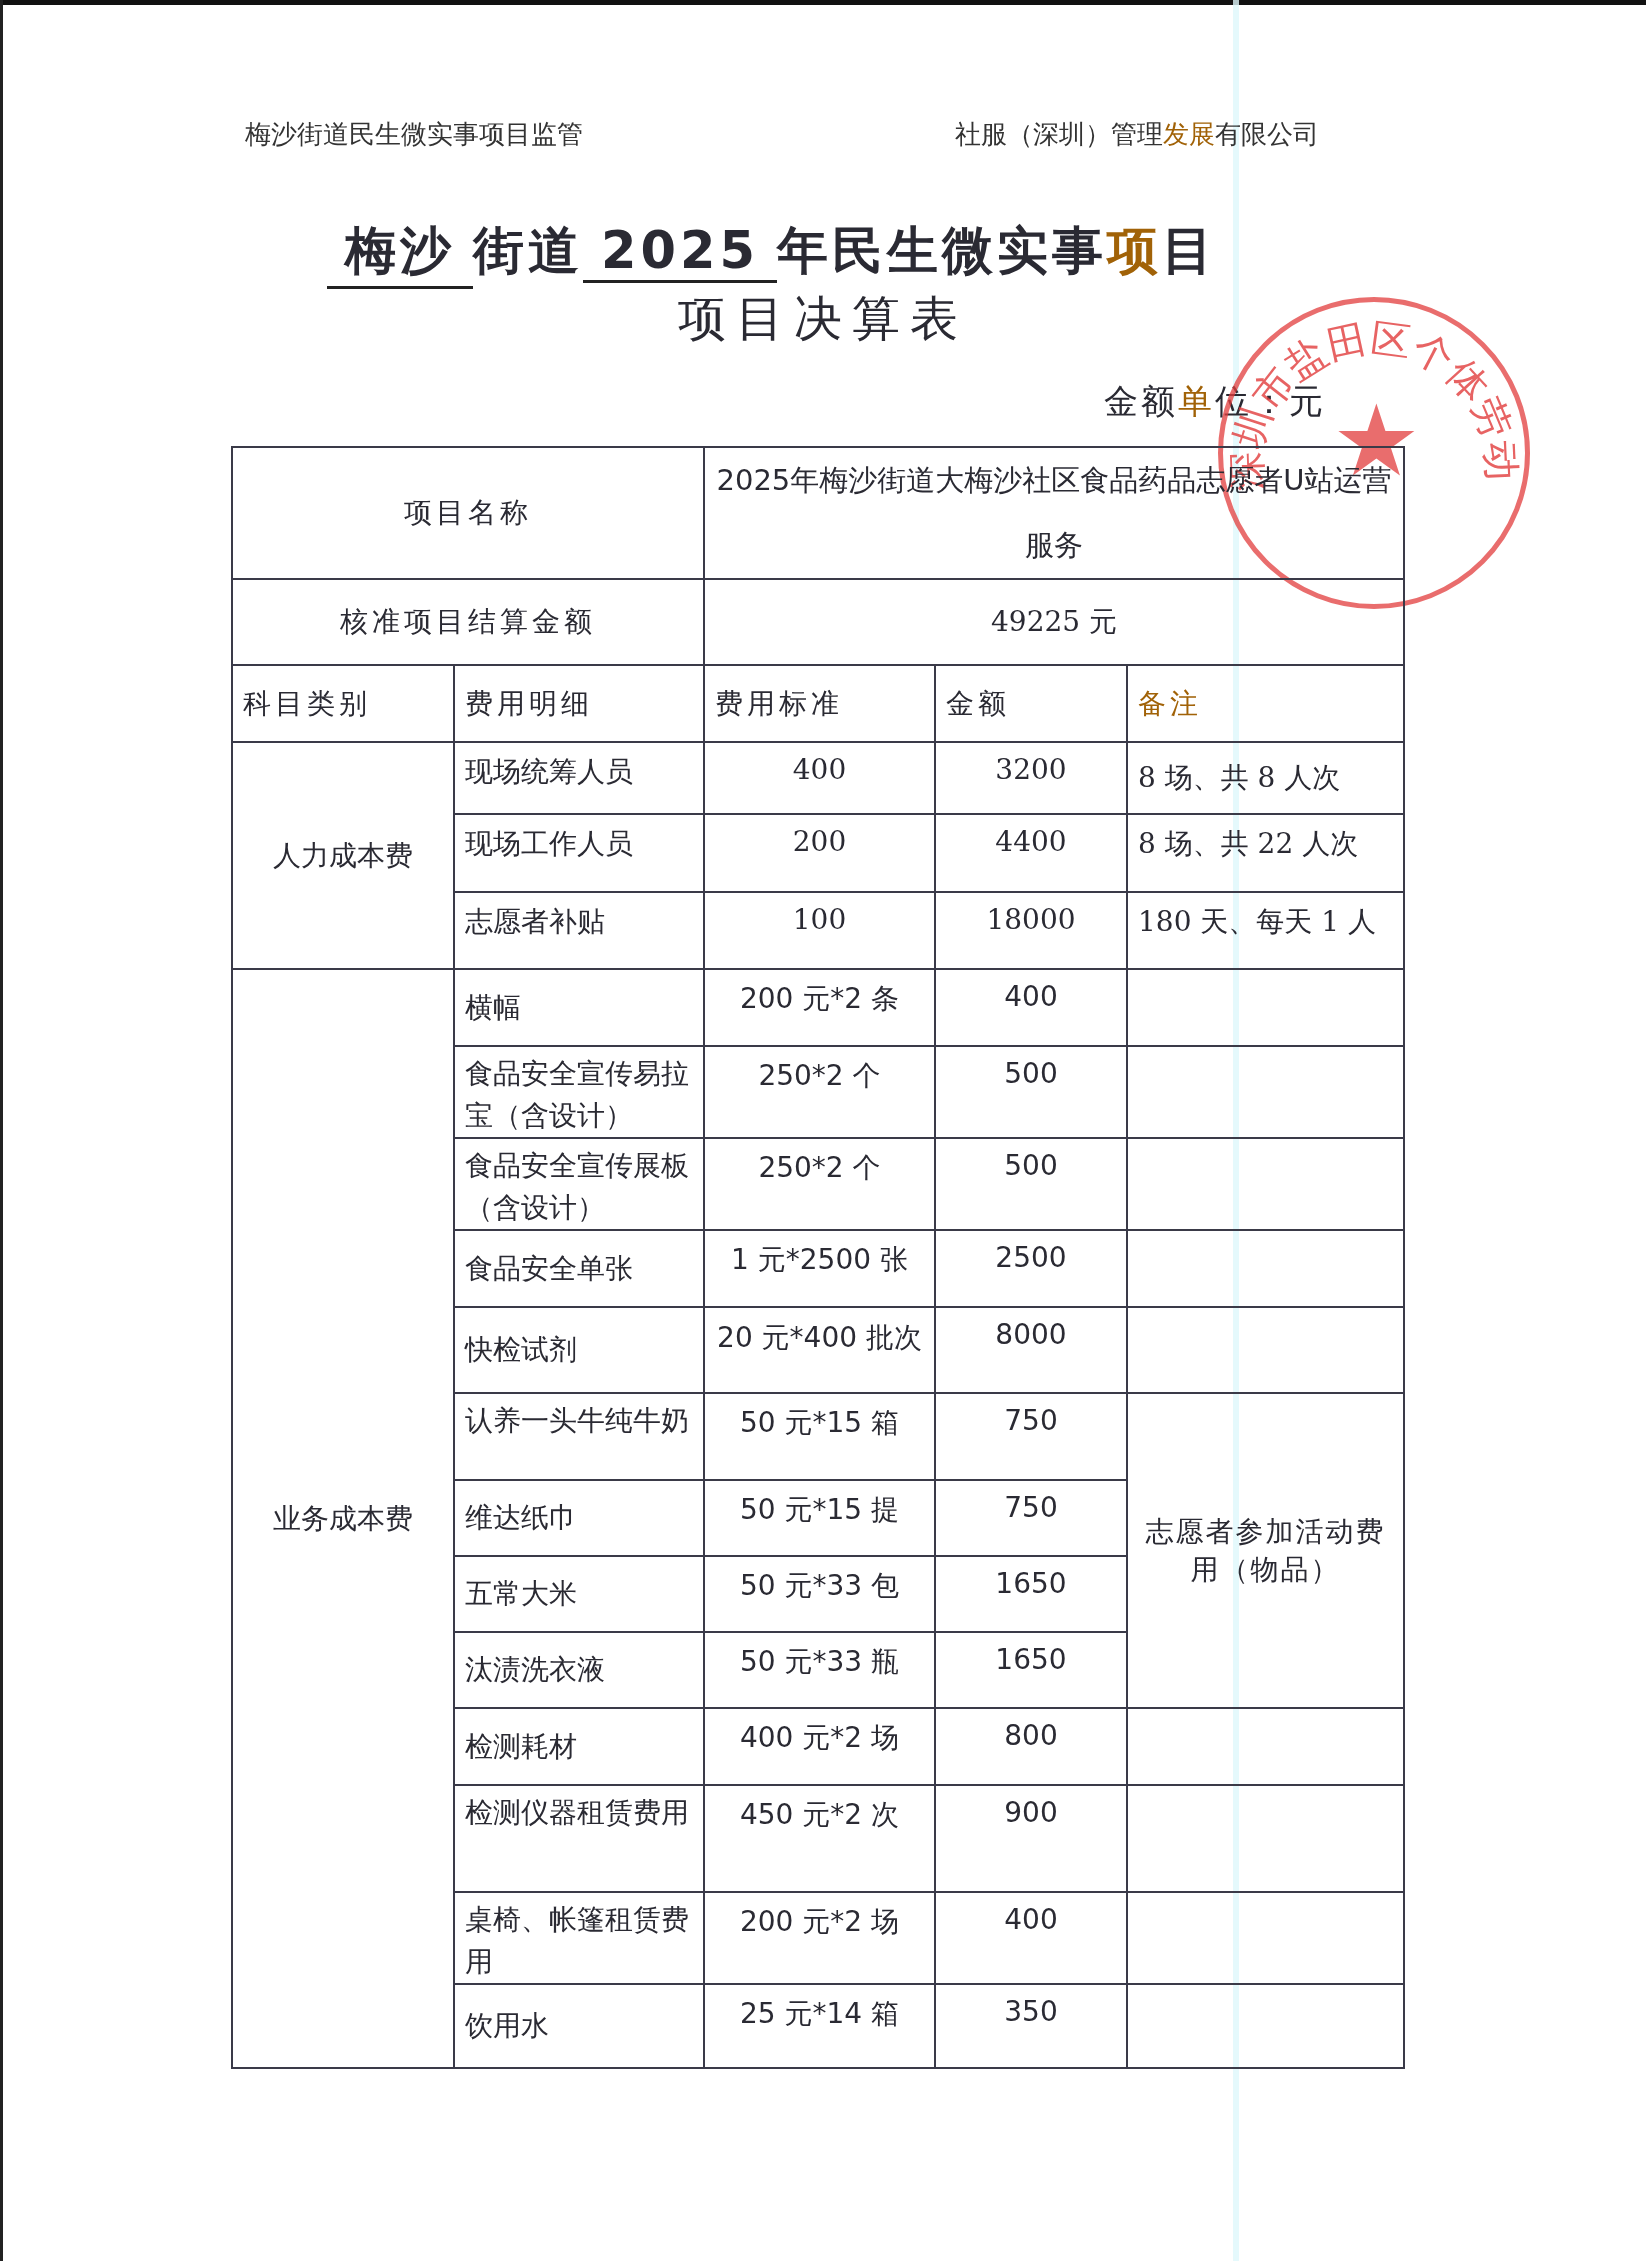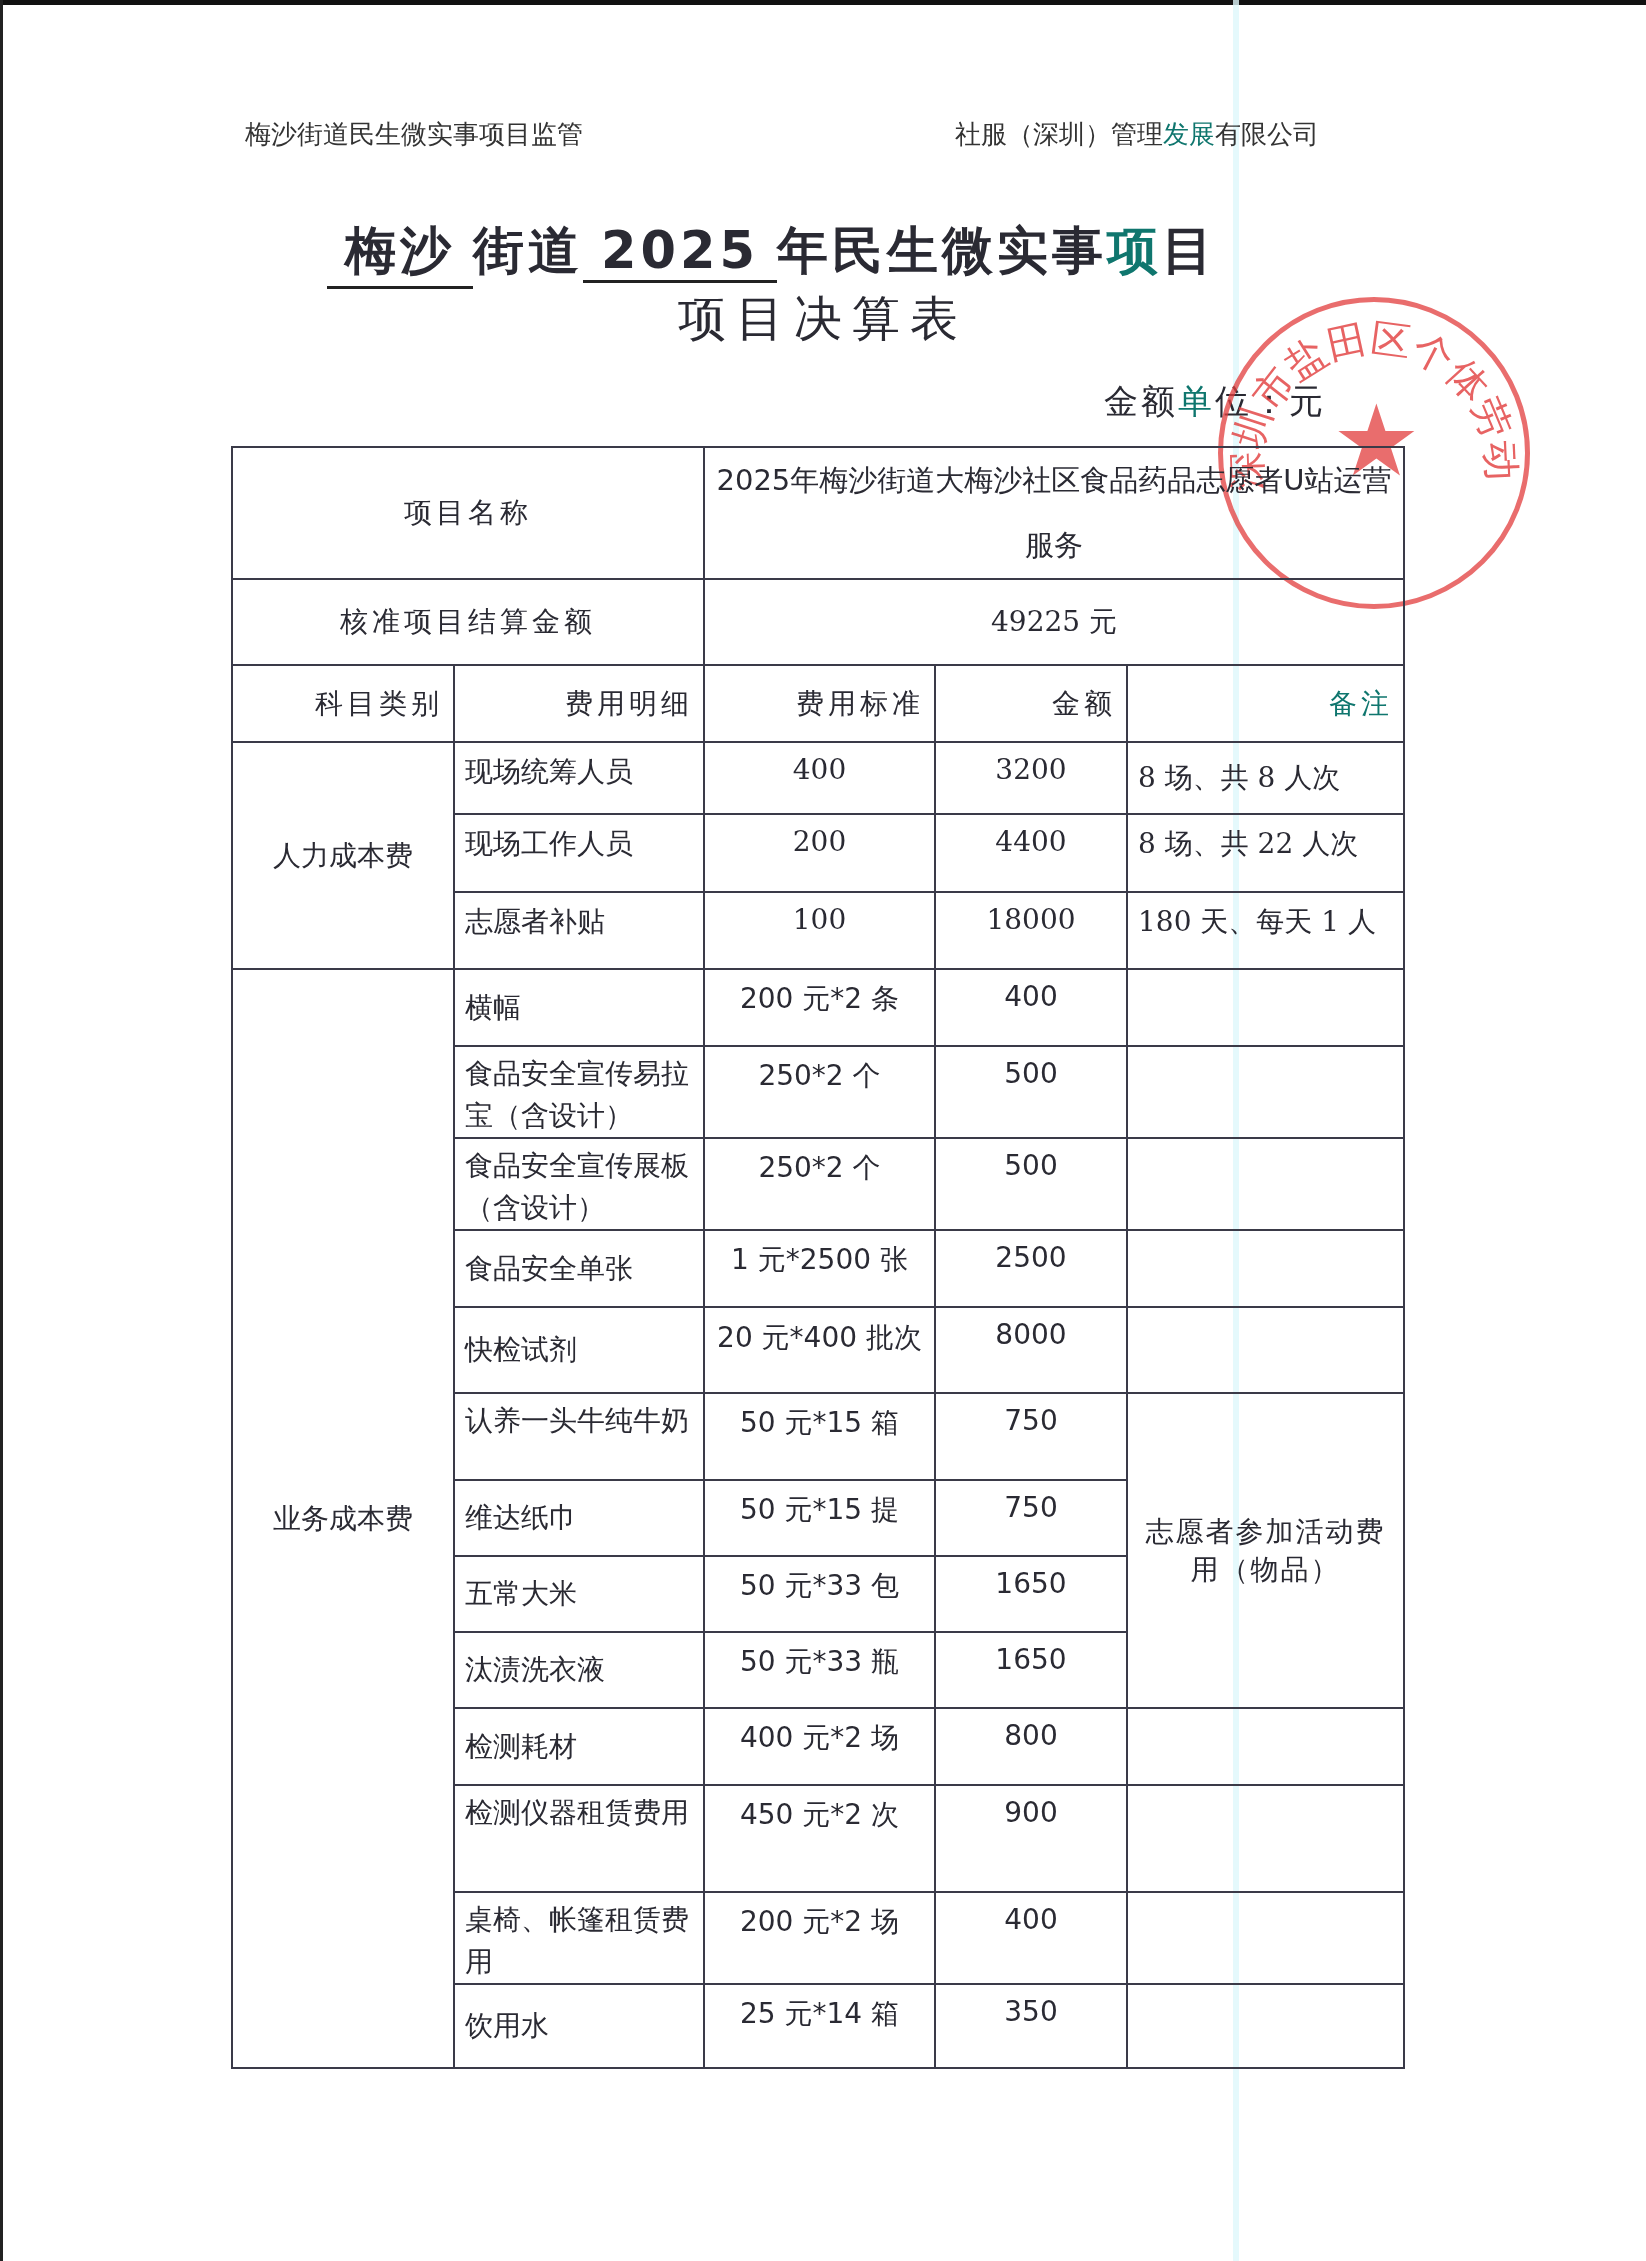--- a/index.html
+++ b/index.html
@@ -4,34 +4,34 @@
 <style>
   html, body { margin:0; padding:0; }
   body { width:1646px; height:2261px; background:#ffffff; position:relative; overflow:hidden;
          font-family:"DejaVu Serif","Liberation Serif",serif; color:#2a2a33; }
   .topbar { position:absolute; left:0; top:0; width:1646px; height:5px; background:#111; }
   .leftedge { position:absolute; left:0; top:0; width:3px; height:2261px; background:#222; }
   .cyanline { position:absolute; left:1233px; top:0; width:6px; height:2261px; background:#dff8fb; opacity:.8; }
   .hdr { position:absolute; top:117px; font-size:26px; font-family:"DejaVu Sans","Liberation Sans",sans-serif; color:#333; }
   .hdr-left { left:245px; }
   .hdr-right { left:955px; }
-  .red { color:#0f766e; }
+  .red { color:#a16207; }
   .title1 { position:absolute; top:198px; left:327px; width:990px; font-size:51px; font-weight:bold; letter-spacing:4px; white-space:nowrap;margin-top:19px; }
   .title1 .ul { display:inline-block; border-bottom:3px solid #222; padding:0 18px; }
   .title2 { position:absolute; top:287px; left:0; width:1646px; text-align:center; font-size:48px; font-weight:normal; letter-spacing:10px; }
   .unit { position:absolute; top:379px; left:1104px; font-size:34px; letter-spacing:3px; }
   .stamp { position:absolute; left:1218px; top:297px; width:312px; height:312px; border:5px solid rgba(225,60,60,.75); border-radius:50%; box-sizing:border-box; }
   .stamp .star { position:absolute; left:109px; top:89px; font-size:99px; color:rgba(225,60,60,.75); line-height:1; font-family:"DejaVu Sans",sans-serif; }
   .stamp .ring { position:absolute; left:0; top:0; width:100%; height:100%; }
   table.sheet { position:absolute; left:231px; top:446px; width:1172px; border-collapse:collapse; table-layout:fixed; }
   table.sheet td { border:2px solid #3a3a48; padding:0 10px; vertical-align:top; font-size:28px; }
   .c { text-align:center; }
   .mid { vertical-align:middle !important; }
   .lbl { font-size:34px; letter-spacing:4px; text-align:center; vertical-align:middle !important; }
-  .th { font-size:28px; letter-spacing:4px; text-align:right; vertical-align:middle !important; }
+  .th { font-size:28px; letter-spacing:4px; text-align:left; vertical-align:middle !important; }
   .sans { font-family:"DejaVu Sans","Liberation Sans",sans-serif; }
   .pad { padding-top:10px !important; }
   .detail { line-height:42px; padding-top:6px !important; }
   .memo { font-size:30px; letter-spacing:2px; }
 </style>
 </head>
 <body>
 
 <div class="topbar"></div>
 <div class="leftedge"></div>

